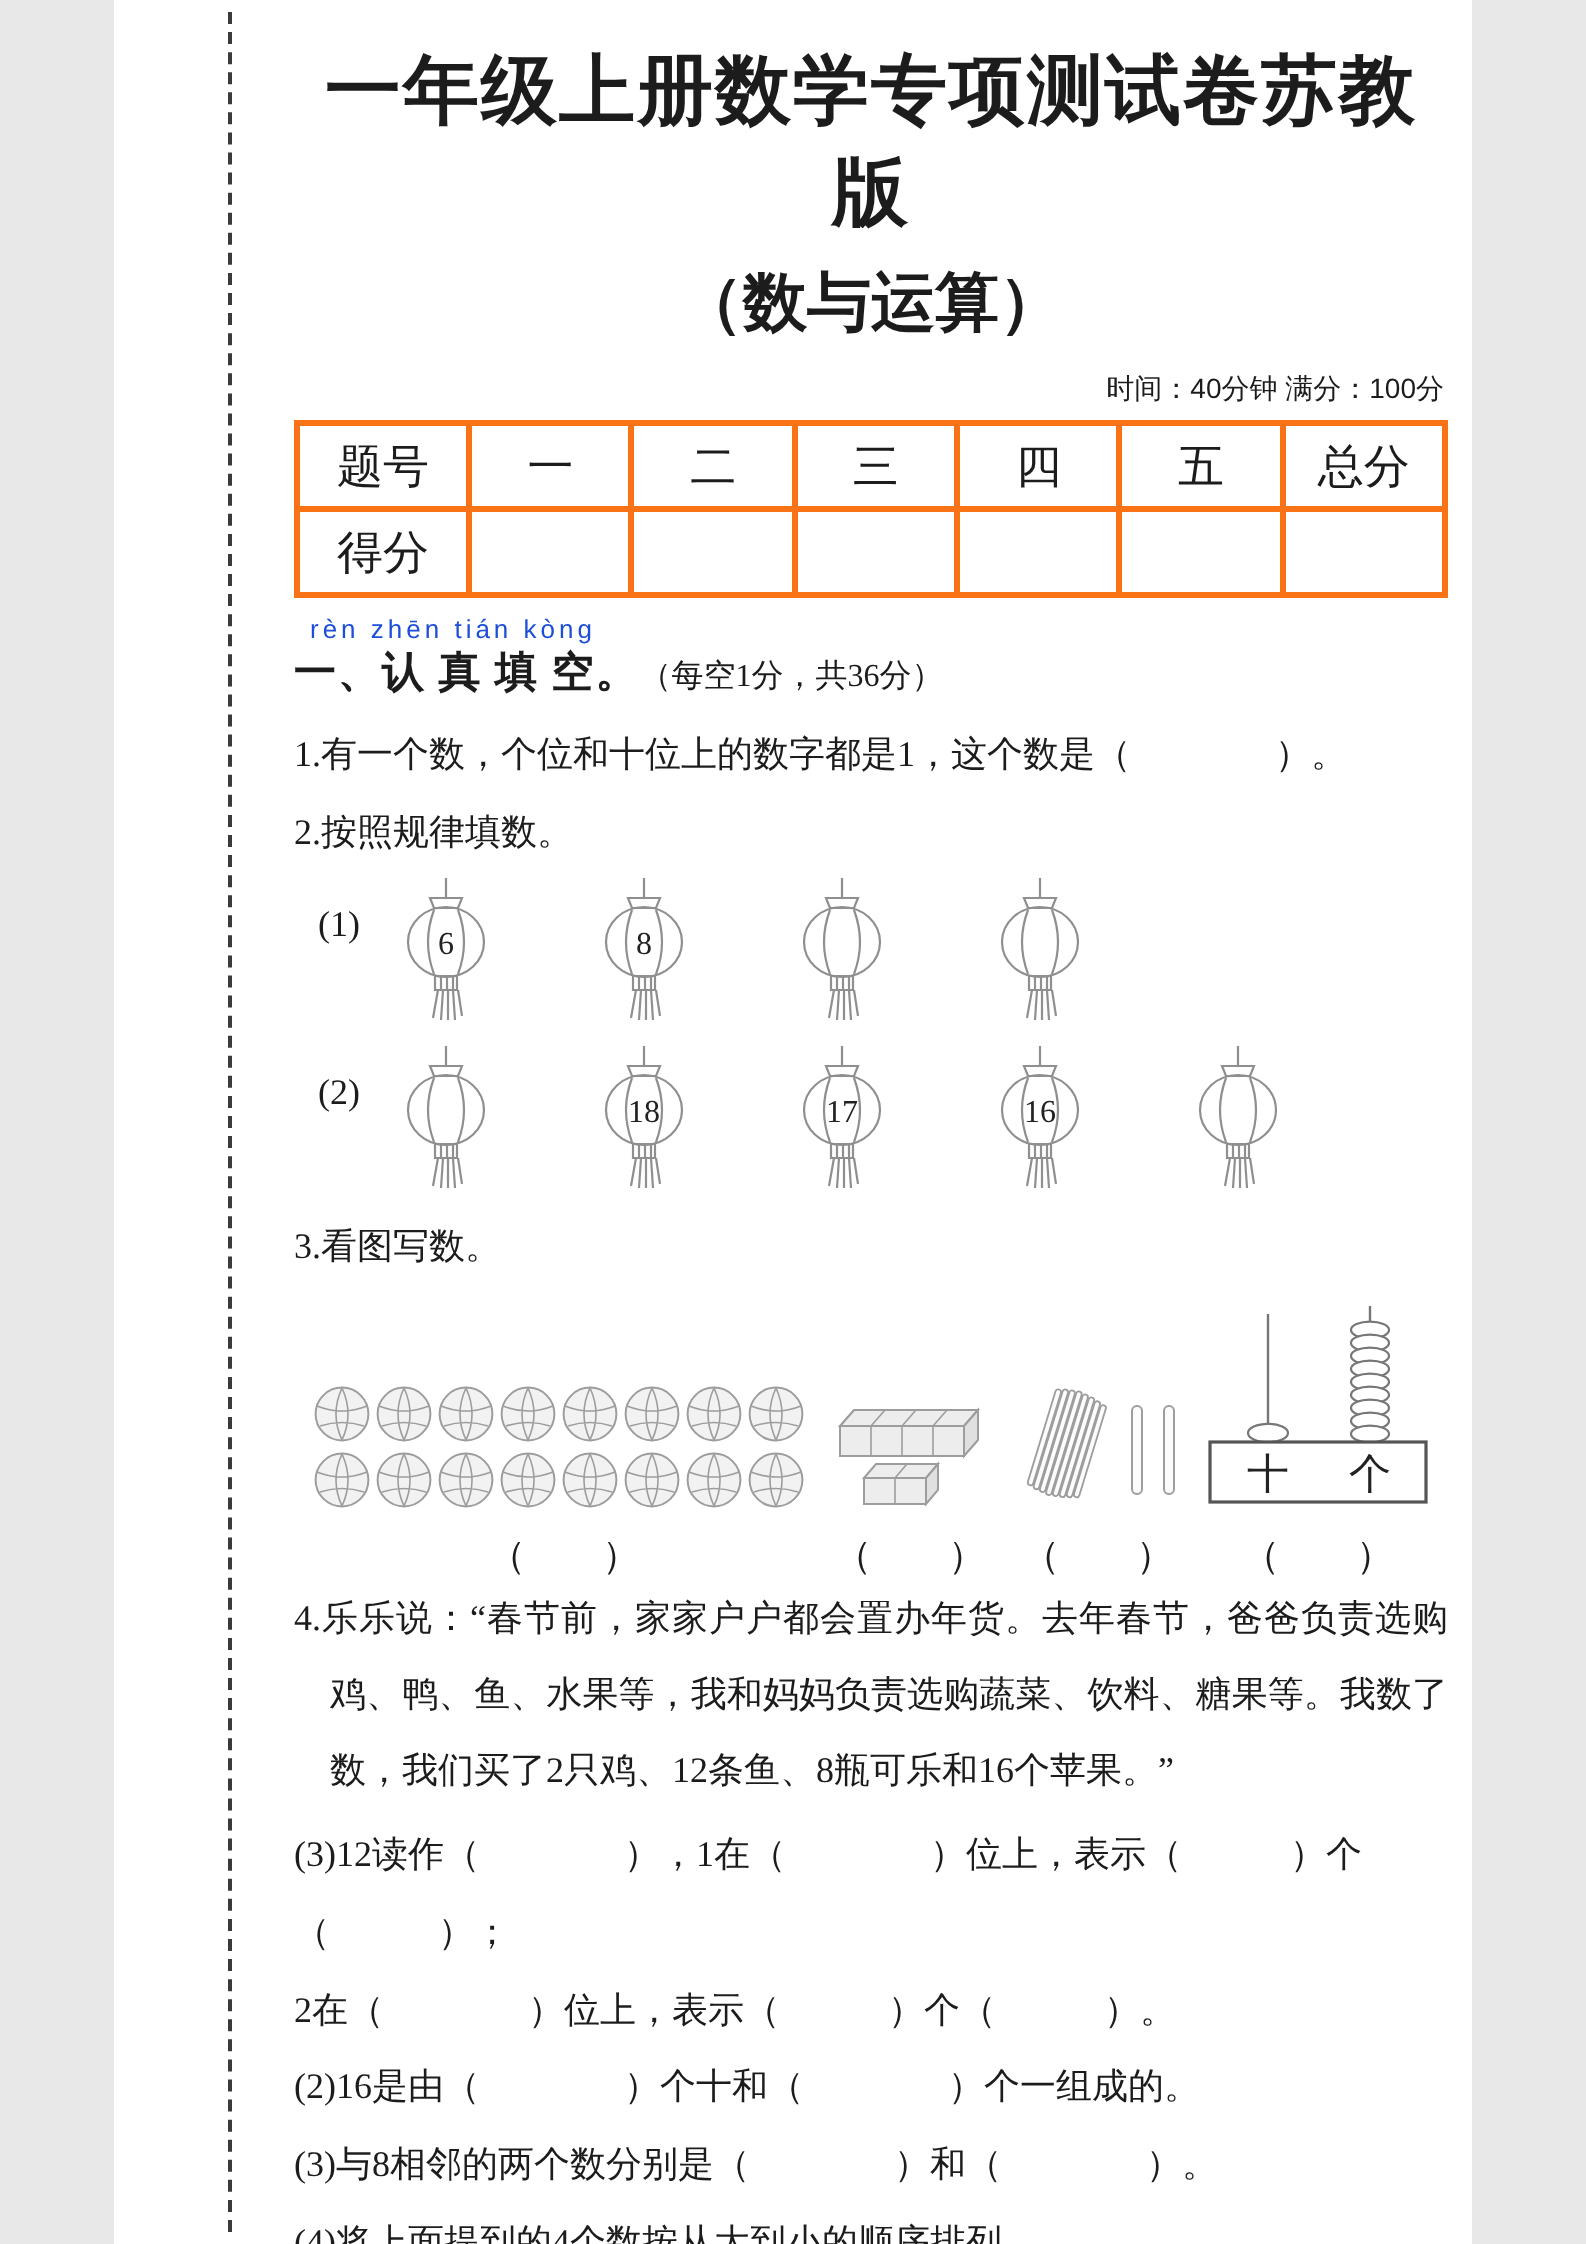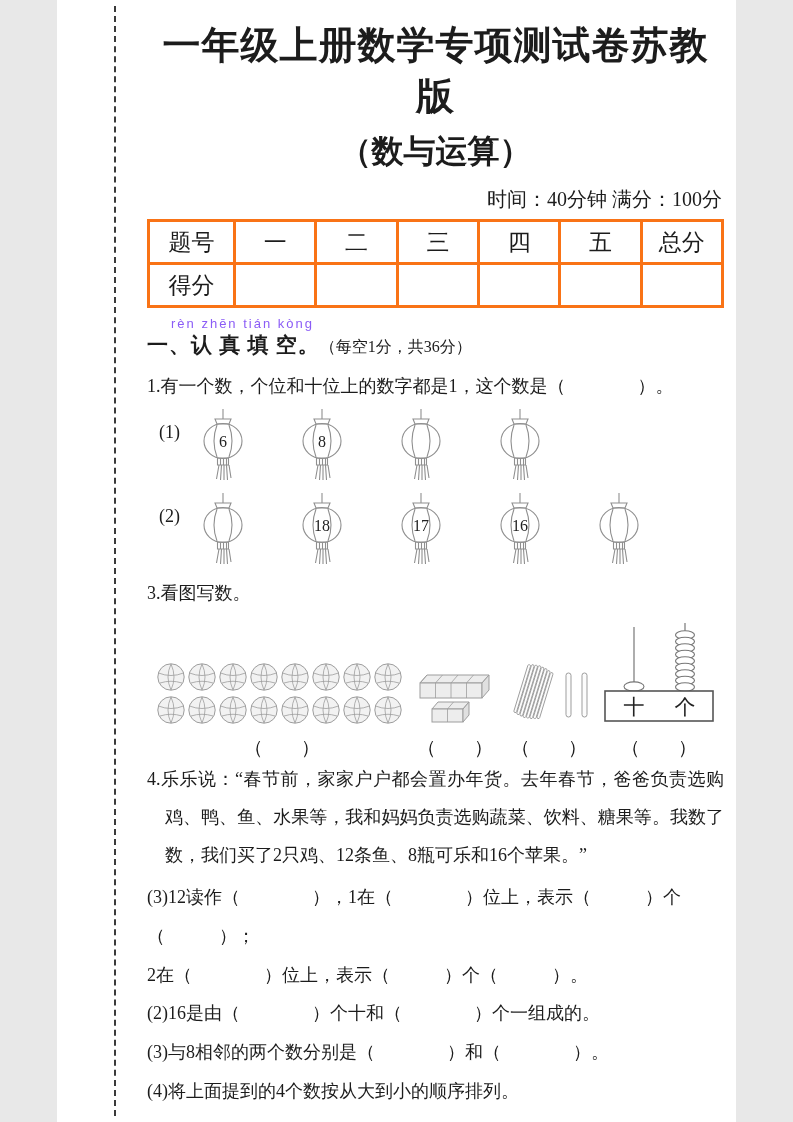--- a/index.html
+++ b/index.html
@@ -20,32 +20,32 @@
     display:flex; align-items:baseline; gap:4px;
     transform:rotate(-90deg); transform-origin:0 100%;
     font-size:16px; color:#333; white-space:nowrap;
   }
   .mg1 { top:216px; } .mg2 { top:452px; } .mg3 { top:752px; } .mg4 { top:992px; }
 
   
   .main { position:absolute; left:90px; right:12px; top:0; }
   .title   { text-align:center; font-size:38px; font-weight:bold; margin-top:20px; letter-spacing:1px; }
   .subtitle{ text-align:center; font-size:32px; font-weight:bold; margin-top:8px; }
-  .info    { text-align:right; font-size:20px; margin:12px 2px 6px 0;
-             font-family:Liberation Serif, serif; }
+  .info    { text-align:right; font-size:14px; margin:12px 2px 6px 0;
+             font-family:Liberation Sans, sans-serif; }
 
   table.score { width:100%; border-collapse:collapse; table-layout:fixed; }
   table.score td {
     border:3px solid #f97316; text-align:center; vertical-align:middle;
     font-size:23px; height:43px;
   }
   table.score col.c0 { width:15%; }
 
   .pinyin {
-    margin:8px 0 0 24px; font-size:13px; color:#8b5cf6;
+    margin:8px 0 0 8px; font-size:13px; color:#1d4ed8;
     font-family:"Liberation Sans","DejaVu Sans",sans-serif; letter-spacing:2px;
   }
   .sec-heading { font-size:21px; font-weight:bold; letter-spacing:1px; }
   .sec-heading .note { font-size:16px; font-weight:normal; letter-spacing:0; }
 
   .q-line { font-size:18px; margin-top:15px; }
 
   
   .lantern-row { display:flex; align-items:flex-start; margin:10px 0 0 12px; }
   .lantern-row .row-label { font-size:18px; margin-top:14px; width:36px; }
@@ -129,20 +129,21 @@
         <td></td>
         <td></td>
       </tr>
     </tbody>
       </table>
 
     <div class="pinyin">rèn zhēn tián kòng</div>
     <div class="sec-heading"><span>一、认 真 填 空。</span><span class="note">（每空1分，共36分）</span></div>
 
     <div class="q-line">1.有一个数，个位和十位上的数字都是1，这个数是（　　　　）。</div>
+    <div class="q-line">2.按照规律填数。</div>
 
     <svg width="0" height="0" style="position:absolute">
       <defs>
         <g id="lantern-shape">
           <line x1="28" y1="1" x2="28" y2="11" class="ink"></line>
           <path d="M20 11 h16 l-2 5 h-12 z" class="ink"></path>
           <ellipse cx="28" cy="33" rx="19" ry="17.5" class="ink"></ellipse>
           <path d="M22 17 Q16 33 22 49 M34 17 Q40 33 34 49" class="ink" stroke-width="0.8"></path>
           <path d="M22.5 50 h11 v7 h-11 z M25.5 50 v7 M28.5 50 v7 M31.5 50 v7" class="ink"></path>
           <path d="M24 57 L21.5 71 M26.5 57 L25.5 72 M29 57 L29 72 M31.5 57 L32.5 72 M34 57 L36 70" class="ink" stroke-width="0.9"></path>

